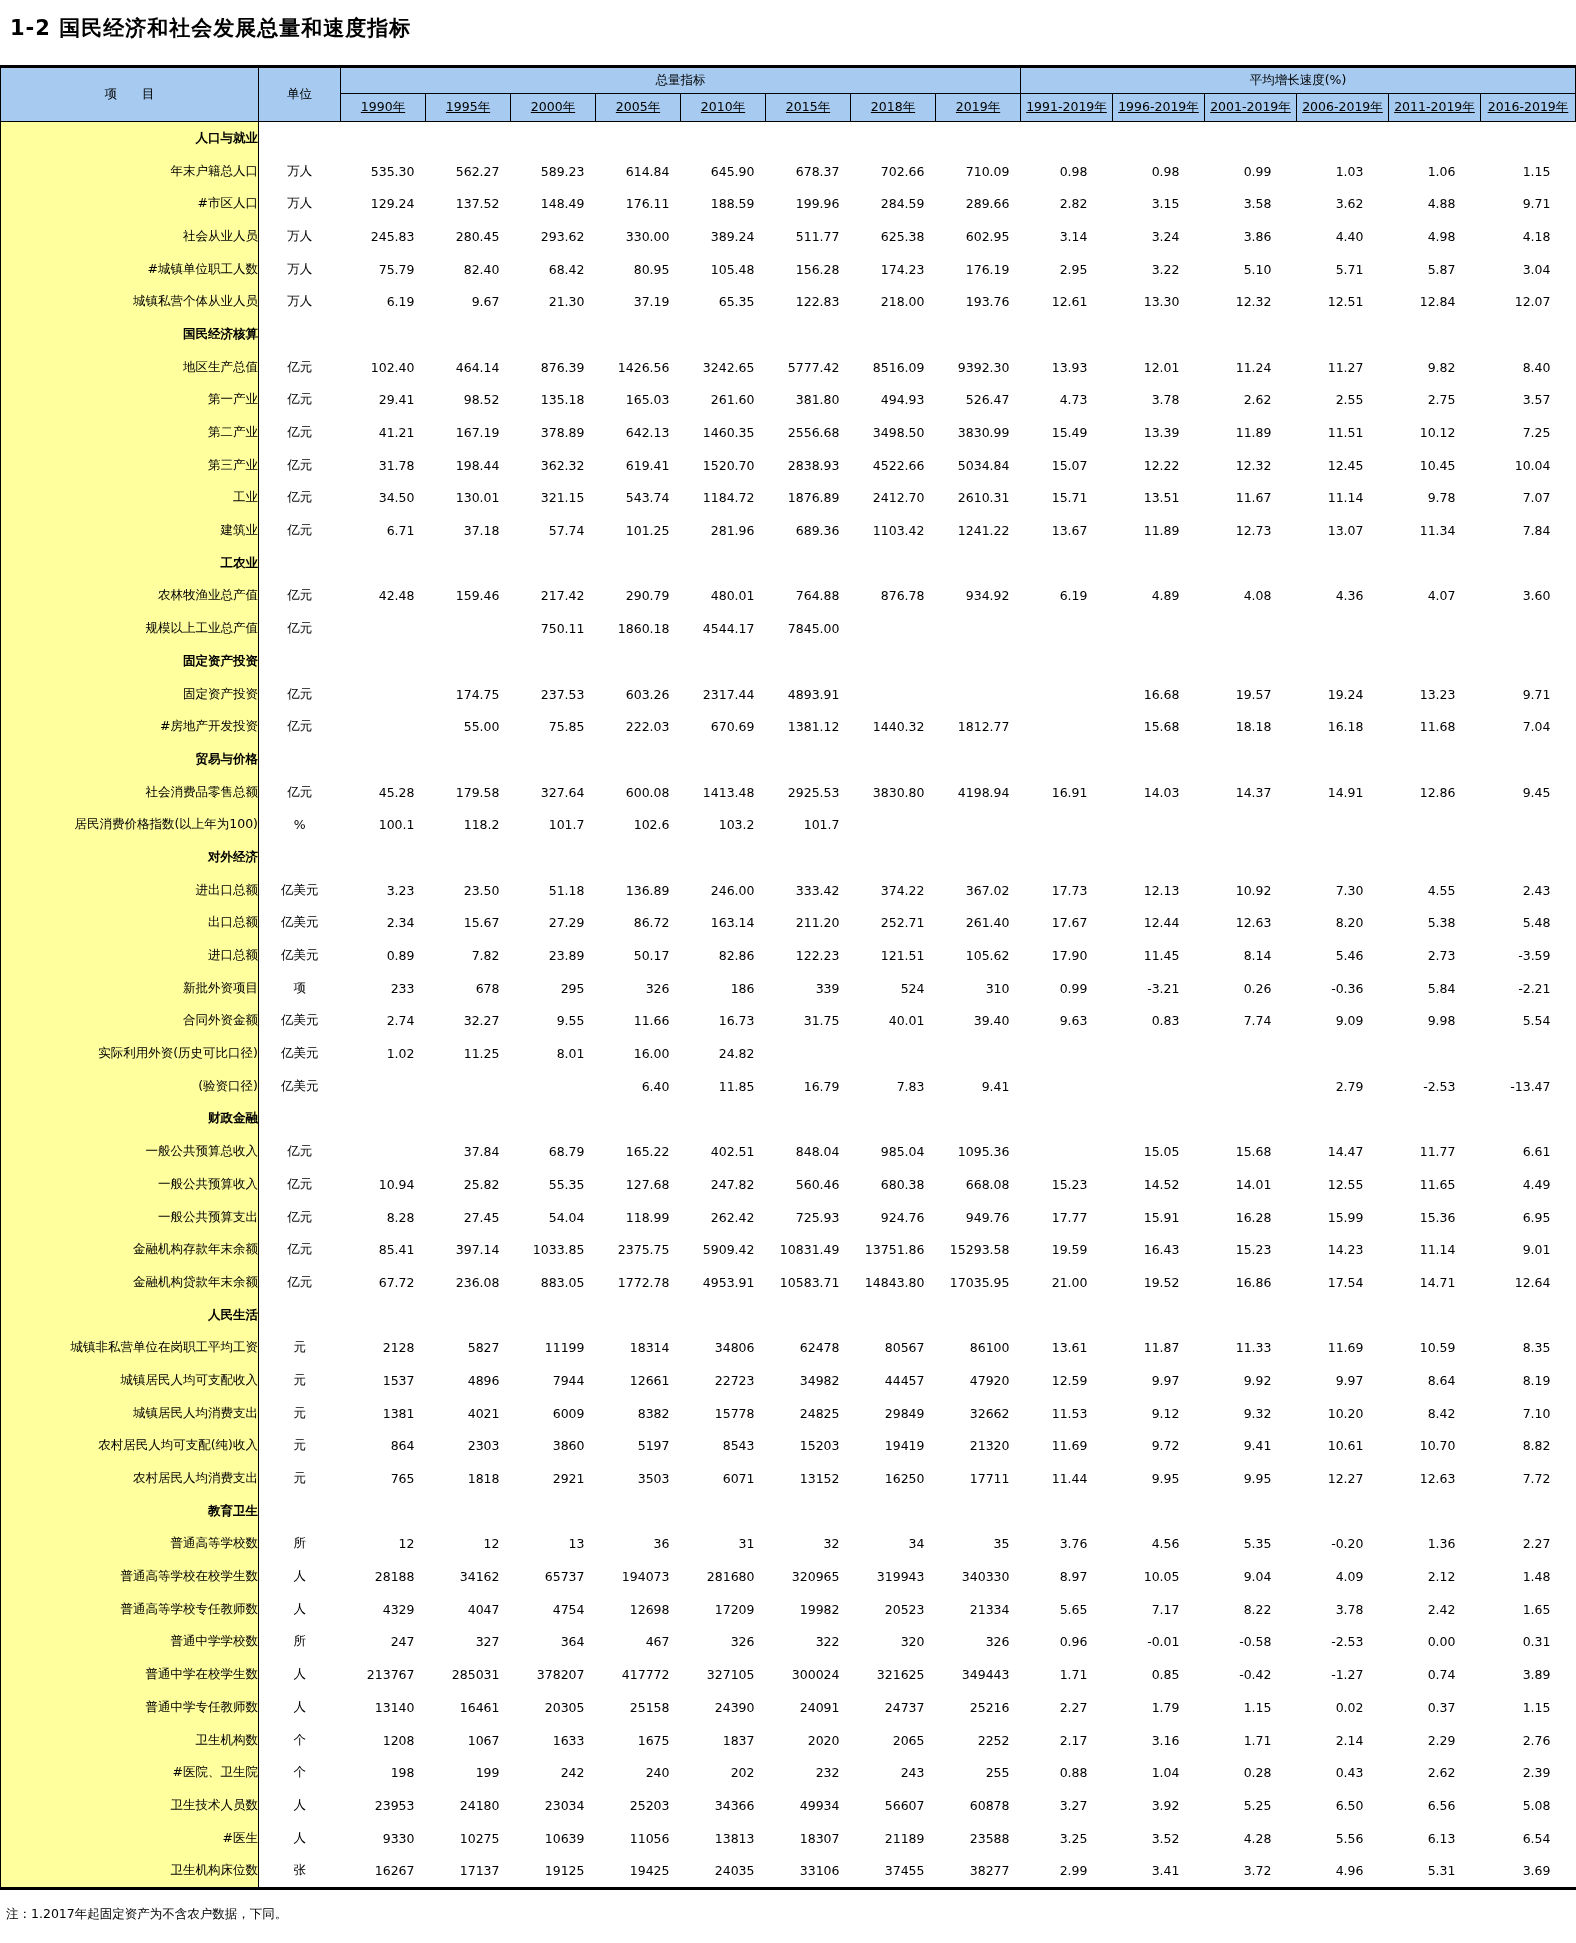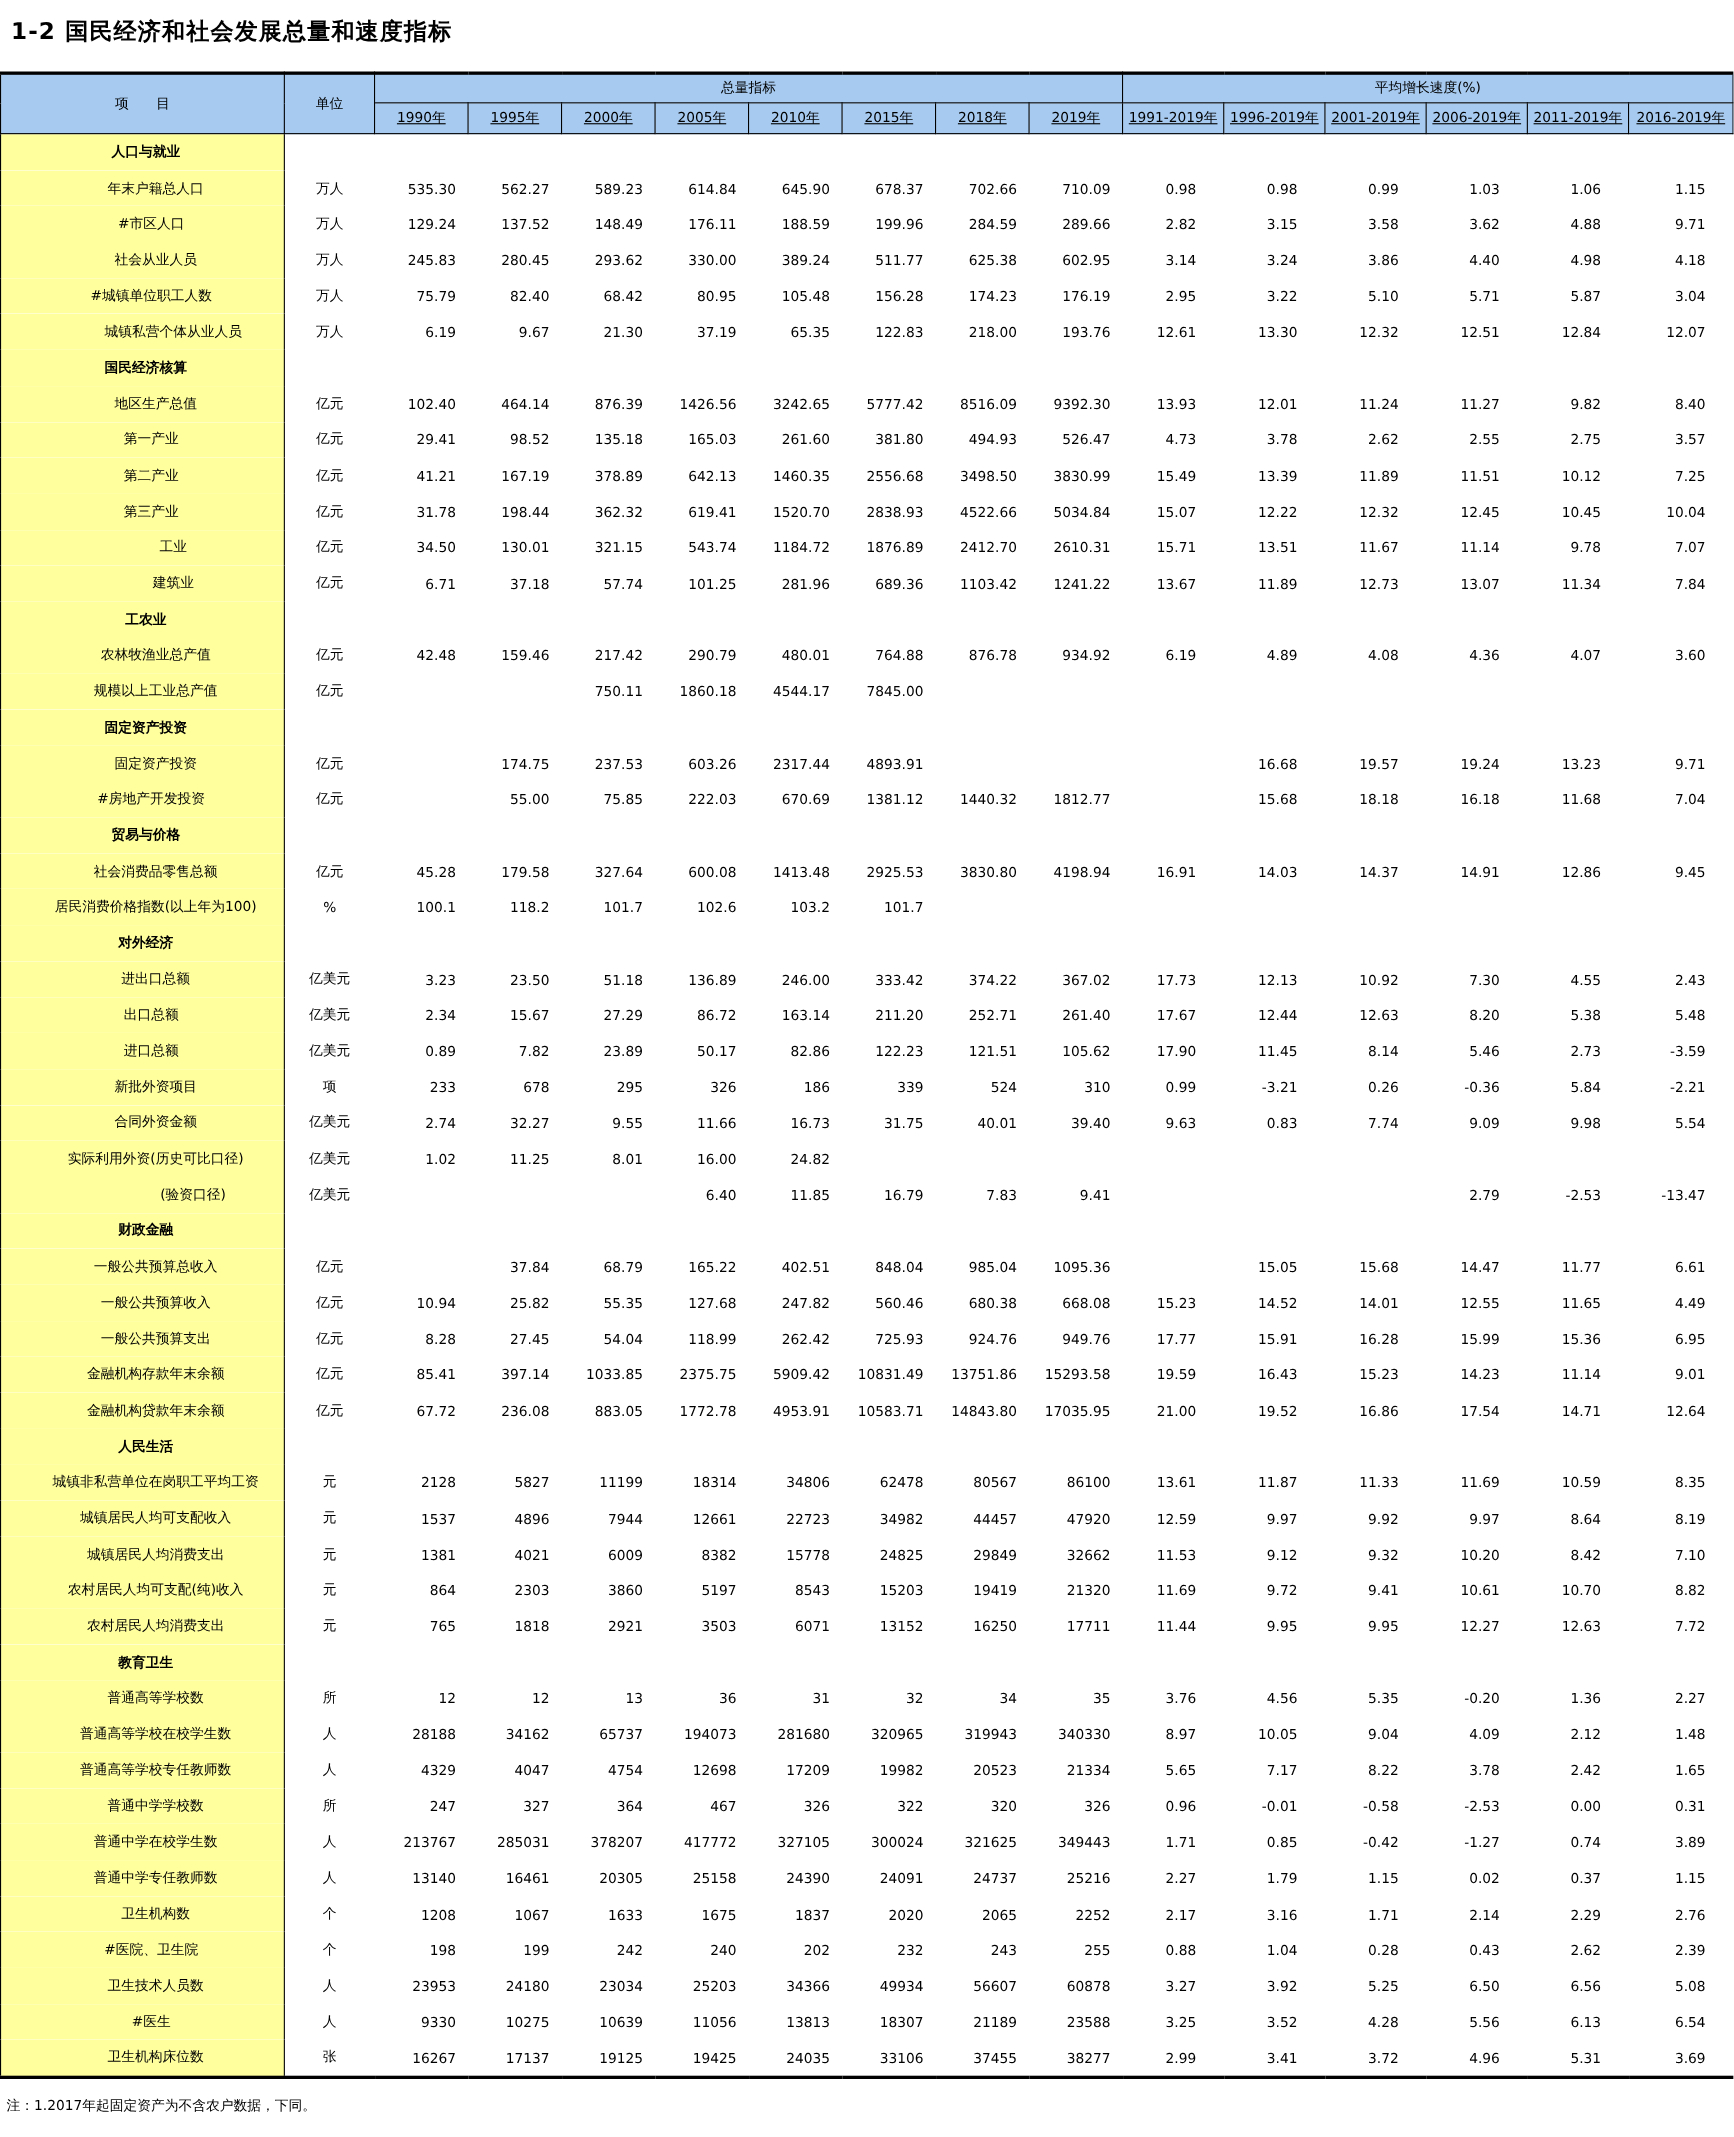--- a/index.html
+++ b/index.html
@@ -7,21 +7,21 @@
   .page{padding:8px 0 0 0;}
   .title{font-size:21px;font-weight:bold;margin:6px 0 0 10px;letter-spacing:1px;}
   table{border-collapse:collapse;table-layout:fixed;width:1575px;margin-top:23px;
         border-top:3px solid #000;border-bottom:3px solid #000;}
   thead th{background:#A6CAF0;border:1px solid #000;font-weight:normal;
            font-size:12.5px;text-align:center;padding:0 2px;}
   thead tr.h1 th{height:25px;}
   thead tr.h2 th{height:27px;text-decoration:underline;}
   tbody td{height:32.7px;font-size:12.5px;padding:0;white-space:nowrap;overflow:hidden;}
   td.lab{background:#FFFF9E;border-left:1px solid #000;border-right:1px solid #000;
-         text-align:center;}
+         text-align:right;}
   td.lab.sec{font-weight:bold;padding-left:6px;}
   td.lab.ind1{padding-left:24px;}
   td.lab.ind2{padding-left:16px;}
   td.lab.ind3{padding-left:56px;}
   td.lab.ind4{padding-left:92px;}
   td.unit{text-align:center;}
   td.num{text-align:right;padding-right:11px;}
   td.num.gr{padding-right:25px;}
   .notes{margin:16px 0 0 6px;font-size:12.5px;}
   .notes p{margin:0;}

